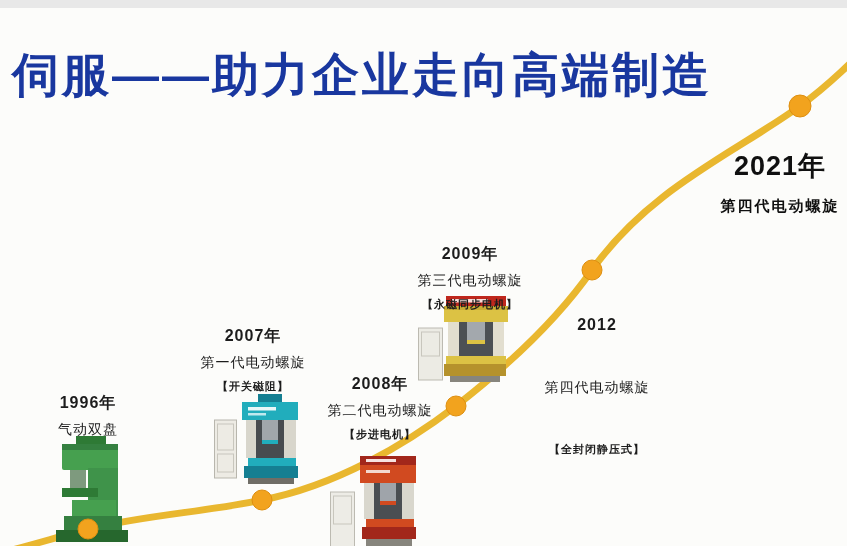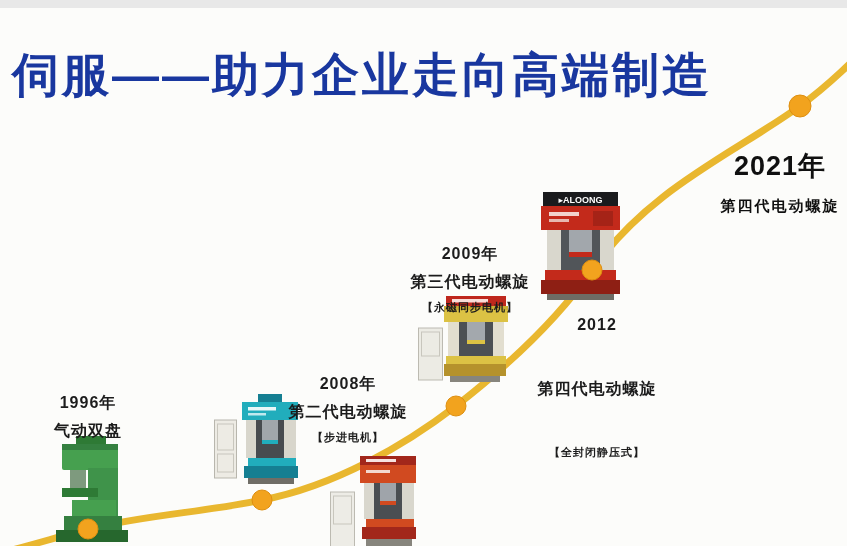--- a/index.html
+++ b/index.html
@@ -17,21 +17,21 @@
     position:absolute; left:12px; top:36px; z-index:3;
     font-size:47px; font-weight:bold; color:#19379f;
     letter-spacing:3px; white-space:nowrap;
   }
 
   .milestone {
     position:absolute; z-index:3; color:#1c1c1c;
     display:flex; flex-direction:column; align-items:center;
   }
   .m-year  { font-size:16px; font-weight:bold; letter-spacing:1px; white-space:nowrap; }
-  .m-name  { font-size:16px; font-weight:700; margin-top:7px; letter-spacing:1px; white-space:nowrap; }
+  .m-name  { font-size:14px; font-weight:400; margin-top:7px; letter-spacing:1px; white-space:nowrap; }
   .m-detail{ font-size:11px; font-weight:600; margin-top:7px; letter-spacing:1px; white-space:nowrap; }
 
   .machine { position:absolute; z-index:2; line-height:0; }
 
   .summary {
     position:absolute; left:710px; top:140px; width:140px; z-index:3; color:#101010;
     display:flex; flex-direction:column; align-items:center; text-align:center;
   }
   .s-year  { font-size:27px; font-weight:bold; letter-spacing:1px; white-space:nowrap; }
   .s-line1 { font-size:15px; font-weight:bold; margin-top:13px; letter-spacing:2px; white-space:nowrap; }
@@ -66,41 +66,46 @@
       <rect x="12" y="8" width="56" height="6" fill="#358040"></rect>
       <rect x="38" y="32" width="30" height="48" fill="#3f934a"></rect>
       <rect x="20" y="34" width="16" height="18" fill="#7e9a7e"></rect>
       <rect x="12" y="52" width="36" height="9" fill="#2e7a35"></rect>
       <rect x="22" y="64" width="44" height="16" fill="#46a04f"></rect>
       <rect x="14" y="80" width="58" height="14" fill="#358040"></rect>
       <rect x="6" y="94" width="72" height="12" fill="#26672d"></rect>
     </svg>
   </div>
 
+  <div class="milestone" style="left:193px; top:318px; width:120px;">
+    <div class="m-year">2007年</div>
+    <div class="m-name">第一代电动螺旋</div>
+    <div class="m-detail">【开关磁阻】</div>
+  </div>
   <div class="machine" style="left:214px; top:386px;">
     <svg viewBox="0 0 88 92" width="88" height="92">
       <rect x="0.5" y="26" width="22" height="58" fill="#edebe4" stroke="#b8b6ad"></rect>
       <rect x="3.5" y="30" width="16" height="26" fill="none" stroke="#c8c6bd"></rect>
       <rect x="3.5" y="60" width="16" height="18" fill="none" stroke="#c8c6bd"></rect>
       <rect x="44" y="0" width="24" height="8" fill="#157f92"></rect>
       <rect x="28" y="8" width="56" height="18" fill="#21adbc"></rect>
       <rect x="34" y="13" width="28" height="3.5" fill="#e8f7f8"></rect>
       <rect x="34" y="19" width="18" height="2.5" fill="#bfe9ee"></rect>
       <rect x="32" y="26" width="10" height="38" fill="#d8d6cc"></rect>
       <rect x="70" y="26" width="12" height="38" fill="#d8d6cc"></rect>
       <rect x="42" y="26" width="28" height="38" fill="#474b4f"></rect>
       <rect x="48" y="26" width="16" height="24" fill="#a1a6ab"></rect>
       <rect x="48" y="46" width="16" height="4" fill="#21adbc"></rect>
       <rect x="34" y="64" width="48" height="8" fill="#21adbc"></rect>
       <rect x="30" y="72" width="54" height="12" fill="#157f92"></rect>
       <rect x="34" y="84" width="46" height="6" fill="#6f6d66"></rect>
     </svg>
   </div>
 
-  <div class="milestone" style="left:288px; top:366px; width:120px;align-items:center;">
+  <div class="milestone" style="left:320px; top:366px; width:120px;align-items:center;">
     <div class="m-year">2008年</div>
     <div class="m-name">第二代电动螺旋</div>
     <div class="m-detail">【步进电机】</div>
   </div>
   <div class="machine" style="left:330px; top:448px;">
     <svg viewBox="0 0 86 98" width="86" height="98">
       <rect x="0.5" y="36" width="24" height="58" fill="#edece6" stroke="#bcbab1"></rect>
       <rect x="3.5" y="40" width="18" height="28" fill="none" stroke="#c8c6bd"></rect>
       <rect x="30" y="0" width="56" height="9" fill="#a2271b"></rect>
       <rect x="36" y="3" width="30" height="3" fill="#f6e3e0"></rect>
@@ -139,38 +144,20 @@
       <rect x="26" y="68" width="62" height="12" fill="#b5922c"></rect>
       <rect x="32" y="80" width="50" height="6" fill="#87857d"></rect>
     </svg>
   </div>
 
   <div class="milestone" style="left:527px; top:308px; width:140px;gap:38px;">
     <div class="m-year">2012</div>
     <div class="m-name">第四代电动螺旋</div>
     <div class="m-detail">【全封闭静压式】</div>
   </div>
-  <div class="machine" style="left:533px; top:182px;">
-    <svg viewBox="0 0 95 110" width="95" height="110">
-      <rect x="10" y="2" width="75" height="14" fill="#1a1b1d"></rect>
-      <text x="47.5" y="12.5" text-anchor="middle" font-size="9" font-weight="bold" fill="#ffffff">▸ALOONG</text>
-      <rect x="8" y="16" width="79" height="24" fill="#c32a1b"></rect>
-      <rect x="16" y="22" width="30" height="4" fill="#f2d2cc"></rect>
-      <rect x="16" y="29" width="20" height="3" fill="#e7b8b0"></rect>
-      <rect x="60" y="21" width="20" height="15" fill="#a52317"></rect>
-      <rect x="14" y="40" width="14" height="40" fill="#d9d7cd"></rect>
-      <rect x="67" y="40" width="14" height="40" fill="#d9d7cd"></rect>
-      <rect x="28" y="40" width="39" height="40" fill="#515559"></rect>
-      <rect x="36" y="40" width="23" height="26" fill="#a2a7ac"></rect>
-      <rect x="36" y="62" width="23" height="5" fill="#c32a1b"></rect>
-      <rect x="12" y="80" width="71" height="10" fill="#c32a1b"></rect>
-      <rect x="8" y="90" width="79" height="14" fill="#8e1f14"></rect>
-      <rect x="14" y="104" width="67" height="6" fill="#6e6c65"></rect>
-    </svg>
-  </div>
 
   <div class="summary">
     <div class="s-year">2021年</div>
     <div class="s-line1">第四代电动螺旋</div>
   </div>
 
   <svg class="layer dots-layer" viewBox="0 0 847 546" aria-hidden="true">
     <circle cx="88" cy="521" r="10" fill="#f2a31e" stroke="#de8f10" stroke-width="1"></circle>
     <circle cx="262" cy="492" r="10" fill="#f2a31e" stroke="#de8f10" stroke-width="1"></circle>
     <circle cx="456" cy="398" r="10" fill="#f2a31e" stroke="#de8f10" stroke-width="1"></circle>

